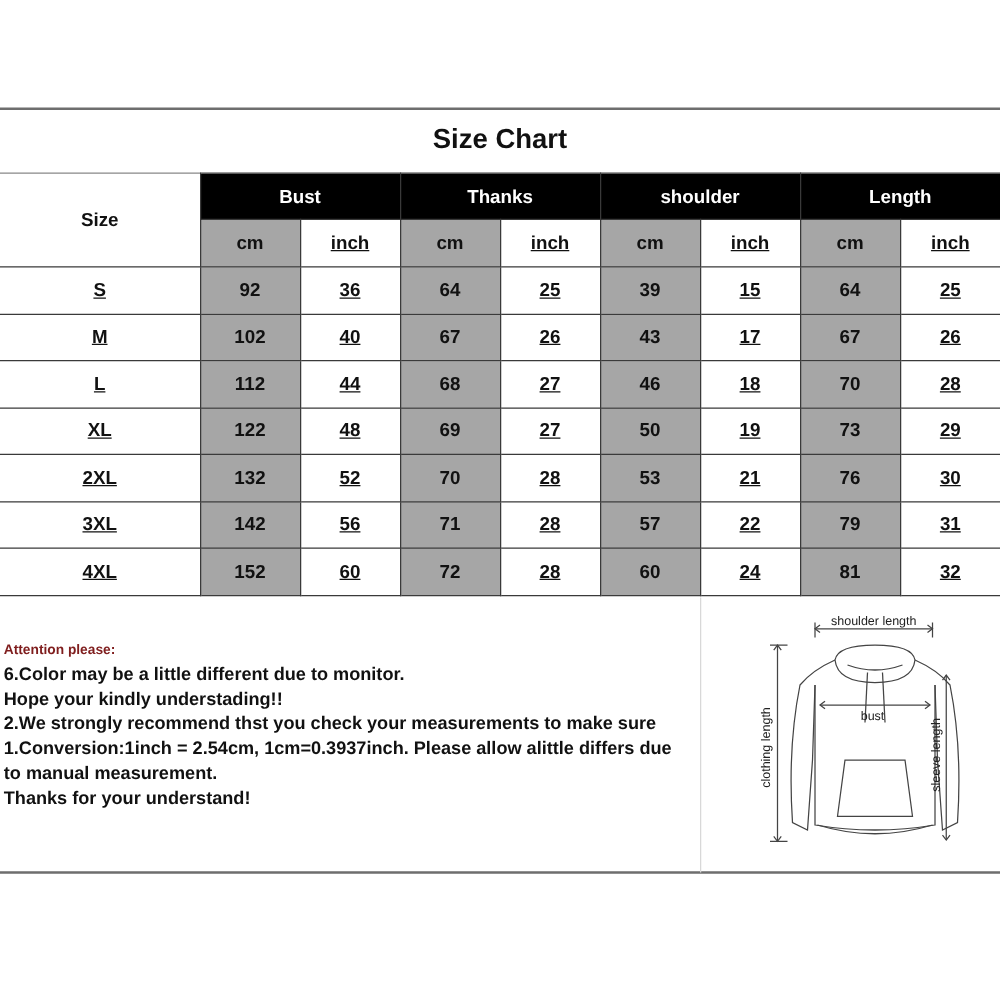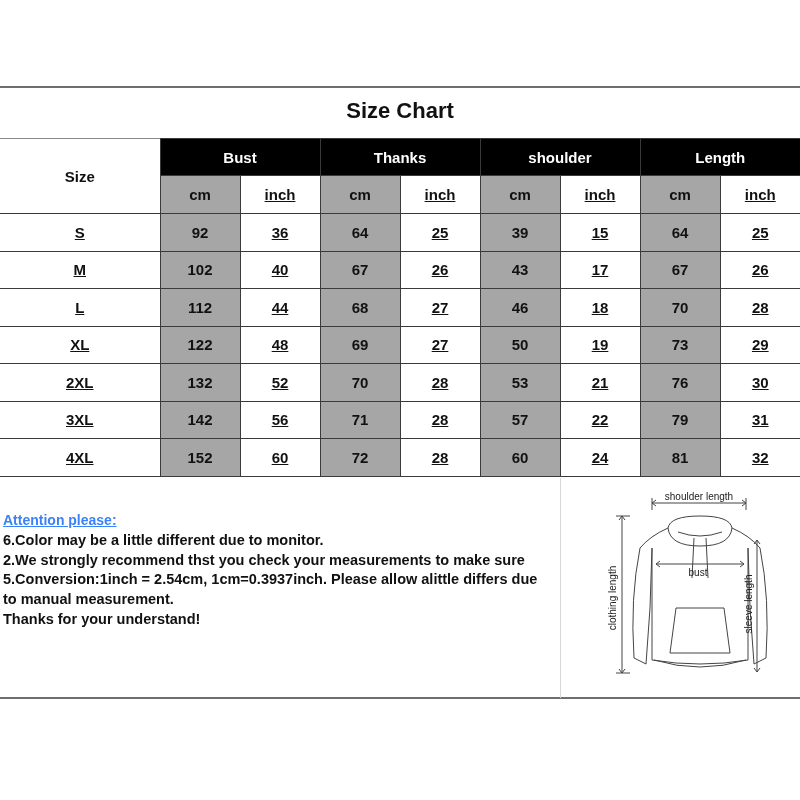--- a/index.html
+++ b/index.html
@@ -16,21 +16,21 @@
   table.size th.group { background: #000; color: #fff; height: 36px; }
   table.size th.sub { height: 37px; }
   table.size th.size-head { background: #fff; color: #111; border-left: none; border-top-color: #888; }
   table.size td { height: 36.5px; }
   .gray { background: #a6a6a6; }
   .white { background: #fff; text-decoration: underline; }
   table.size tr td:first-child { border-left: none; }
   table.size tr td:last-child, table.size tr th:last-child { border-right: none; margin-top: 37px; }
   .notes { position: absolute; left: 3px; top: 509px; width: 560px; font-weight: bold;
            font-size: 14.5px; line-height: 19.7px; }
-  .notes .attn { color: #3b82f6; font-size: 14px; line-height: 22px; text-decoration: underline; }
+  .notes .attn { color: #7f1d1d; font-size: 11px; line-height: 22px; }
   .divider { position: absolute; left: 560px; top: 478px; width: 1px; height: 220px; background: #d8d8d8; }
   .diagram { position: absolute; left: 590px; top: 488px; width: 180px; height: 200px; }
 </style>
 </head>
 <body>
 
 <div class="frame"></div>
 
 <div class="title">Size Chart</div>
 
@@ -142,22 +142,23 @@
         <td class="white">24</td>
         <td class="gray">81</td>
         <td class="white">32</td>
       </tr>
     </tbody>
 </table>
 
 <div class="notes">
   <div class="attn">Attention please:</div>
   <div>6.Color may be a little different due to monitor.</div>
+  <div>Hope your kindly understading!!</div>
   <div>2.We strongly recommend thst you check your measurements to make sure</div>
-  <div>5.Conversion:1inch = 2.54cm, 1cm=0.3937inch. Please allow alittle differs due</div>
+  <div>1.Conversion:1inch = 2.54cm, 1cm=0.3937inch. Please allow alittle differs due</div>
   <div>to manual measurement.</div>
   <div>Thanks for your understand!</div>
 </div>
 
 <div class="divider"></div>
 
 <svg class="diagram" viewBox="0 0 180 200" xmlns="http://www.w3.org/2000/svg">
   <g fill="none" stroke="#444" stroke-width="1">
 
     <line x1="62" y1="15" x2="156" y2="15"></line>

